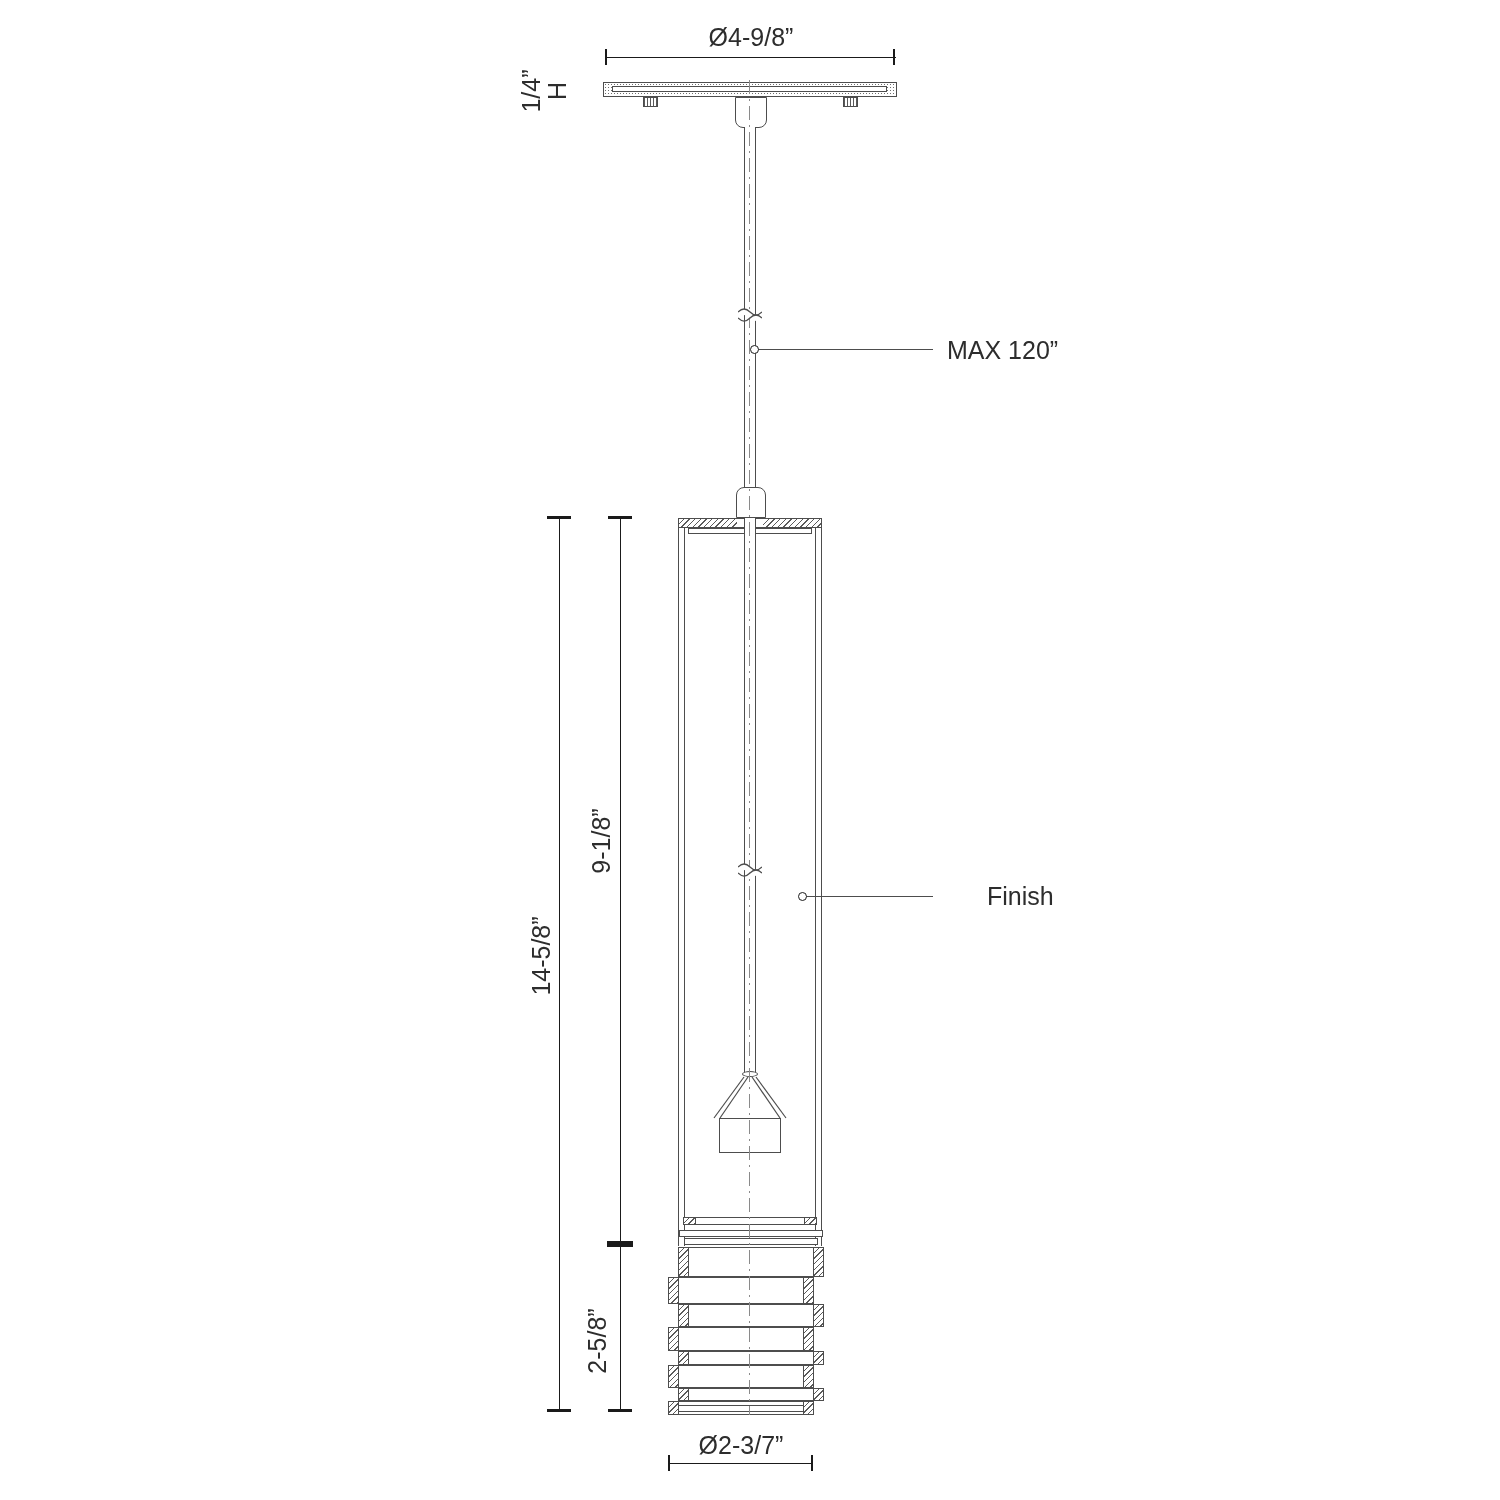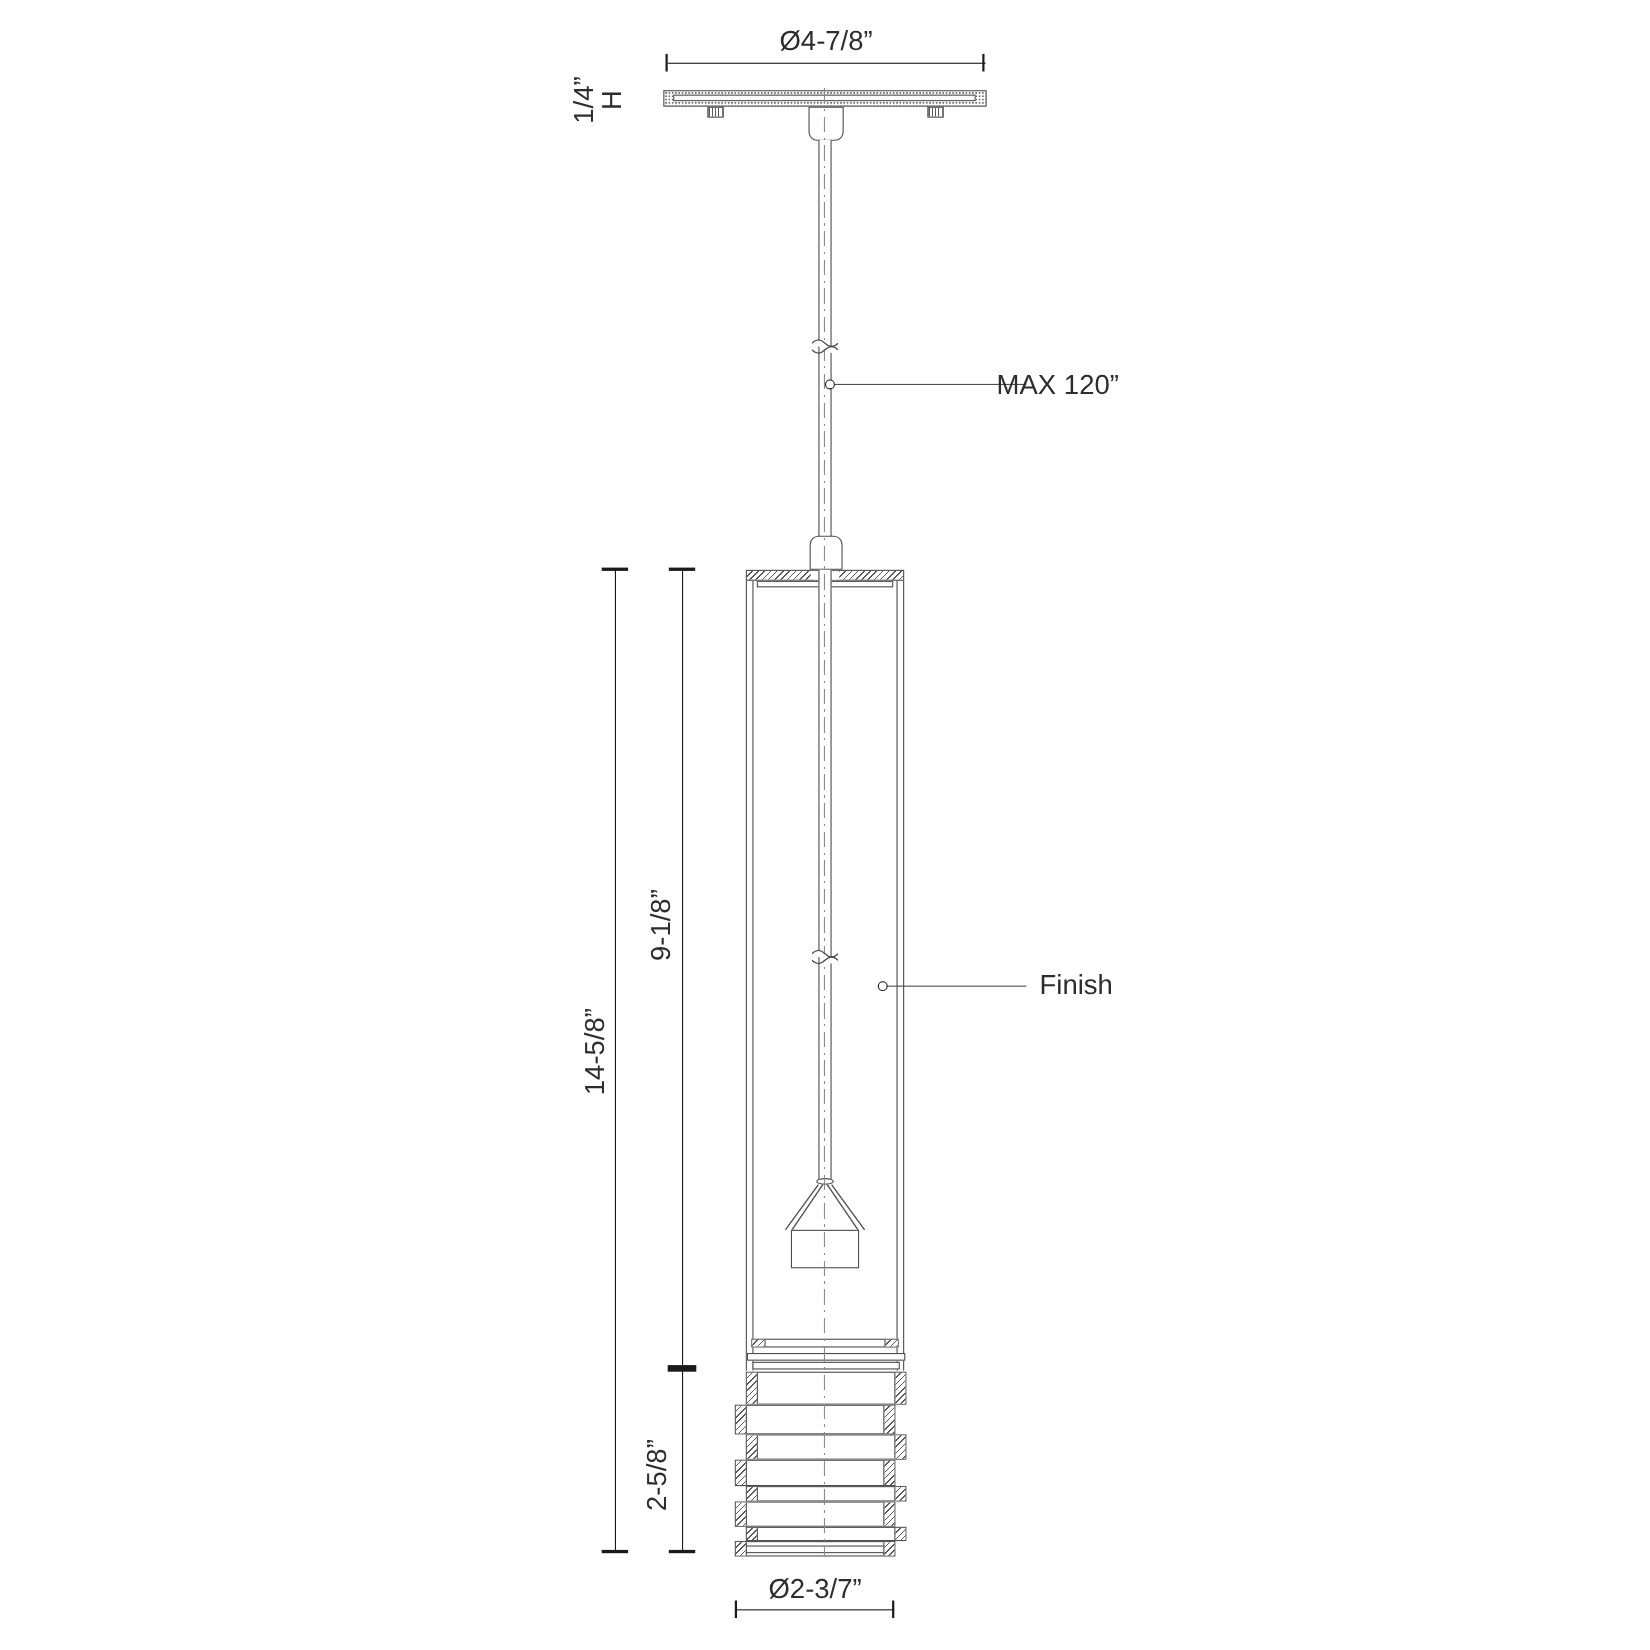--- a/index.html
+++ b/index.html
@@ -35,21 +35,21 @@
   .cap-r{right:0;border-left:1px solid var(--line);}
   .ribbed{background:repeating-linear-gradient(90deg,#5a5a5a 0 1px,#ffffff 1px 3px);border:1px solid var(--line);box-sizing:border-box;}
   .leader-circle{width:9px;height:9px;border:1px solid var(--dim);border-radius:50%;background:#fff;box-sizing:border-box;}
   svg{display:block;}
 </style>
 </head>
 <body>
 
 <div id="canvas">
 
-  <div class="abs t t-center" style="left:751px;top:37px;">Ø4-7/8”</div>
+  <div class="abs t t-center" style="left:751px;top:37px;">Ø4-9/8”</div>
   <div class="abs hline" style="left:607px;top:57px;width:289px;"></div>
   <div class="abs vtick" style="left:605px;top:49px;"></div>
   <div class="abs vtick" style="left:893px;top:49px;"></div>
 
   <div class="abs t t-rot" style="left:544px;top:91px;">
     <span style="display:block;">1/4”</span>
     <span style="display:block;">H</span>
   </div>
 
   <div class="abs stroke stipple" style="left:603px;top:82px;width:294px;height:15px;"></div>
@@ -127,25 +127,25 @@
     <path d="M0 12 Q6 18 12 12 T24 12" fill="none" stroke="#4d4d4d" stroke-width="1.2"></path>
   </svg>
   <svg class="abs" style="left:738px;top:861px;" width="24" height="18" viewBox="0 0 24 18">
     <path d="M0 6 Q6 0 12 6 T24 6 L24 12 Q18 18 12 12 T0 12 Z" fill="#ffffff" stroke="none"></path>
     <path d="M0 6 Q6 0 12 6 T24 6" fill="none" stroke="#4d4d4d" stroke-width="1.2"></path>
     <path d="M0 12 Q6 18 12 12 T24 12" fill="none" stroke="#4d4d4d" stroke-width="1.2"></path>
   </svg>
 
   <div class="abs gline" style="left:757px;top:349px;width:176px;"></div>
   <div class="abs leader-circle" style="left:750px;top:345px;"></div>
-  <div class="abs t t-left" style="left:906px;top:350px;">MAX 120”</div>
+  <div class="abs t t-left" style="left:947px;top:350px;">MAX 120”</div>
 
   <div class="abs gline" style="left:806px;top:896px;width:127px;"></div>
   <div class="abs leader-circle" style="left:798px;top:892px;"></div>
-  <div class="abs t t-left" style="left:945px;top:896px;">Finish</div>
+  <div class="abs t t-left" style="left:987px;top:896px;">Finish</div>
 
   <div class="abs vline" style="left:559px;top:517px;height:894px;"></div>
   <div class="abs htick" style="left:547px;top:516px;"></div>
   <div class="abs htick" style="left:547px;top:1409px;"></div>
   <div class="abs t t-rot" style="left:541px;top:956px;">14-5/8”</div>
 
   <div class="abs vline" style="left:620px;top:517px;height:894px;"></div>
   <div class="abs htick" style="left:608px;top:516px;"></div>
   <div class="abs thicktick" style="left:607px;top:1241px;"></div>
   <div class="abs htick" style="left:608px;top:1409px;"></div>

